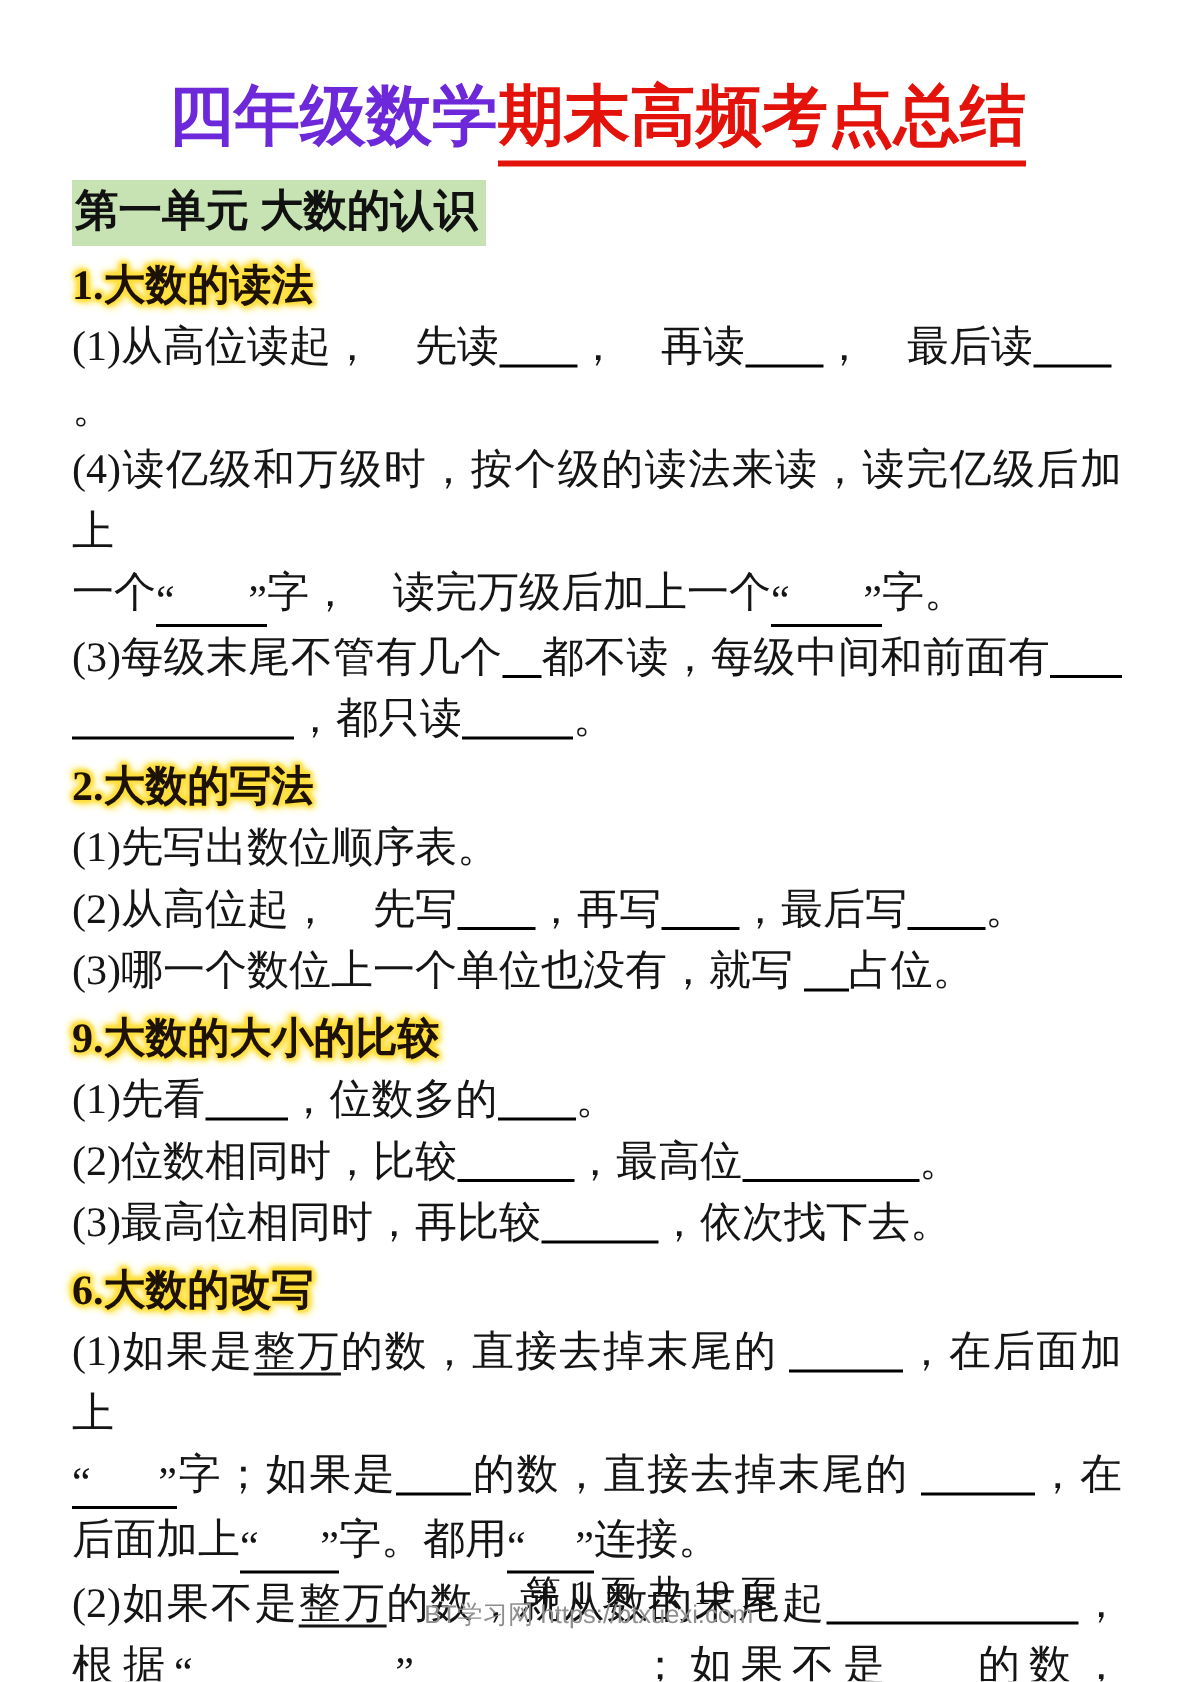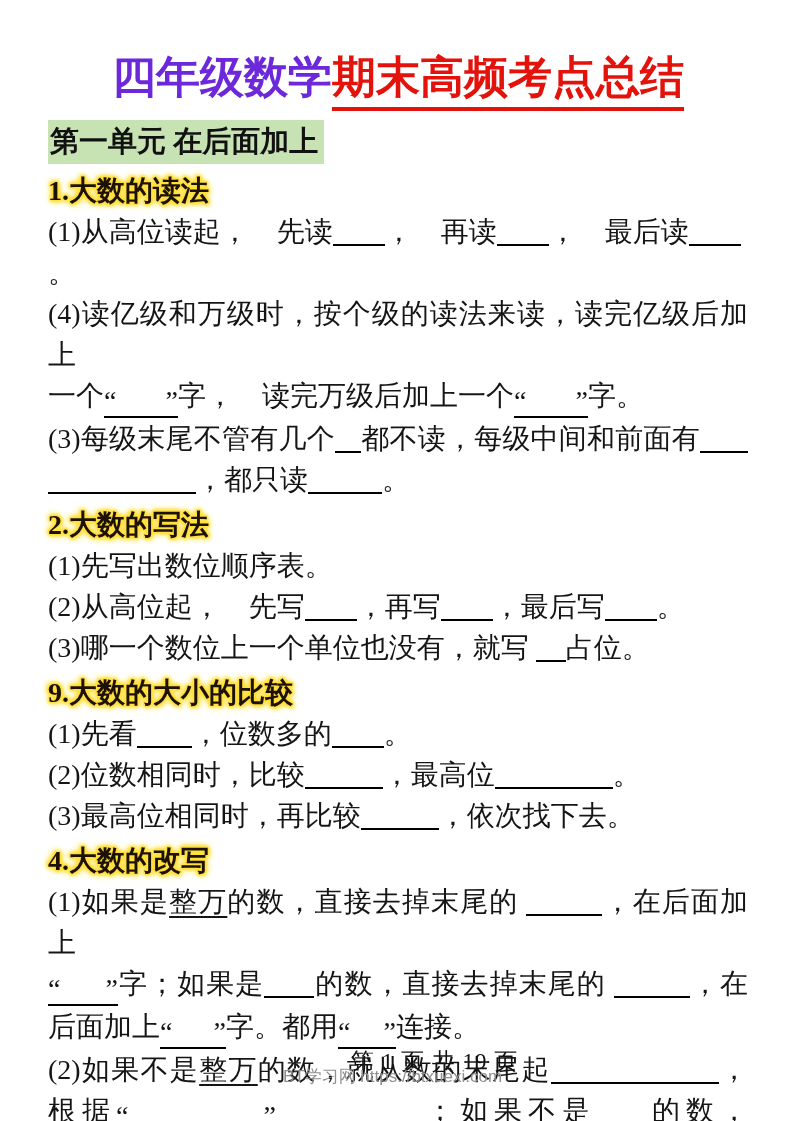--- a/index.html
+++ b/index.html
@@ -116,21 +116,21 @@
 <body>
 
 <div class="page" style="--accent-red: #e3120b; --unit-green: #c7e3b4; --topic-glow: #ffdf3c; --watermark-gray: #8f8f8f;">
   <div class="content">
 
     <div class="doc-title">
       <span class="black-part">四年级数学</span><span class="red-part">期末高频考点总结</span>
     </div>
 
     <div class="unit-row">
-      <span class="unit-heading">第一单元 在后面加上</span>
+      <span class="unit-heading">第一单元 大数的认识</span>
     </div>
 
     <div id="sections">
         <section>
           <div class="topic-heading">1.大数的读法</div>
           <div class="line">(1)从高位读起，　先读<span class="blank" style="width: 52px;"></span>，　再读<span class="blank" style="width: 52px;"></span>，　最后读<span class="blank" style="width: 52px;"></span>。</div>
           <div class="line fill">(4)读亿级和万级时，按个级的读法来读，读完亿级后加上</div>
           <div class="line">一个<span class="blank quote" style="width: 74px;">
               <i>“</i>
               <i>”</i>
@@ -147,21 +147,21 @@
           <div class="line">(2)从高位起，　先写<span class="blank" style="width: 52px;"></span>，再写<span class="blank" style="width: 52px;"></span>，最后写<span class="blank" style="width: 52px;"></span>。</div>
           <div class="line">(3)哪一个数位上一个单位也没有，就写 <span class="blank" style="width: 30px;"></span>占位。</div>
         </section>
         <section>
           <div class="topic-heading">9.大数的大小的比较</div>
           <div class="line">(1)先看<span class="blank" style="width: 55px;"></span>，位数多的<span class="blank" style="width: 52px;"></span>。</div>
           <div class="line">(2)位数相同时，比较<span class="blank" style="width: 78px;"></span>，最高位<span class="blank" style="width: 118px;"></span>。</div>
           <div class="line">(3)最高位相同时，再比较<span class="blank" style="width: 78px;"></span>，依次找下去。</div>
         </section>
         <section>
-          <div class="topic-heading">4.大数的改写</div>
+          <div class="topic-heading">6.大数的改写</div>
           <div class="line fill">(1)如果是<span class="ul">整万</span>的数，直接去掉末尾的 <span class="blank" style="width: 76px;"></span>，在后面加上</div>
           <div class="line fill"><span class="blank quote" style="width: 70px;">
               <i>“</i>
               <i>”</i>
             </span>字；如果是<span class="blank" style="width: 50px;"></span>的数，直接去掉末尾的 <span class="blank" style="width: 76px;"></span>，在</div>
           <div class="line">后面加上<span class="blank quote" style="width: 66px;">
               <i>“</i>
               <i>”</i>
             </span>字。都用<span class="blank quote" style="width: 58px;">
               <i>“</i>

